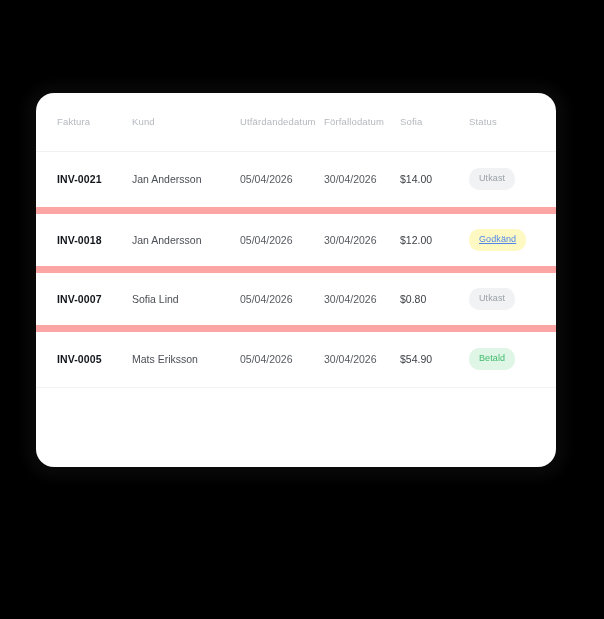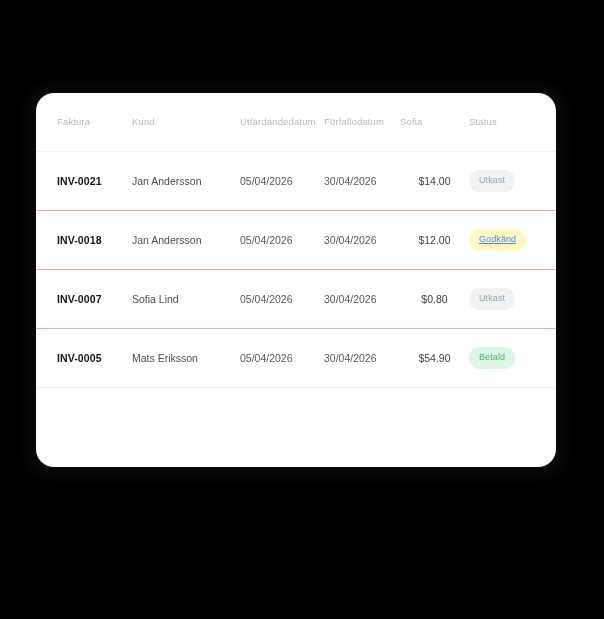--- a/index.html
+++ b/index.html
@@ -66,21 +66,21 @@
     letter-spacing: 0.15px;
     padding: 0;
     height: 58px;
     vertical-align: middle;
     white-space: nowrap;
   }
   thead th:first-child { padding-left: 21px; }
 
   thead tr { border-bottom: 1px solid #f0f1f3; }
 
-  tbody tr { border-bottom: 1px solid #fca5a5; }
+  tbody tr { border-bottom: 7px solid #fca5a5; }
   tbody tr:last-child { border-bottom: 1px solid #f1f2f4; }
 
   tbody td {
     height: 59px;
     vertical-align: middle;
     padding: 0;
     font-size: 10.5px;
     color: #55595f;
     white-space: nowrap;
   }
@@ -89,21 +89,21 @@
     padding-left: 21px;
     font-weight: 700;
     font-size: 10.5px;
     color: #11151b;
     letter-spacing: 0.1px;
   }
 
   td.cell-customer { color: #4a4e55; }
   td.cell-issued   { color: #55595f; }
   td.cell-due      { color: #55595f; }
-  td.cell-amount   { color: #3d4147; text-align: center; }
+  td.cell-amount   { color: #3d4147; }
 
   td.cell-status { }
 
   .badge {
     display: inline-block;
     font-size: 9px;
     line-height: 1;
     padding: 6px 10px 7px 10px;
     border-radius: 10px;
     letter-spacing: 0.1px;

